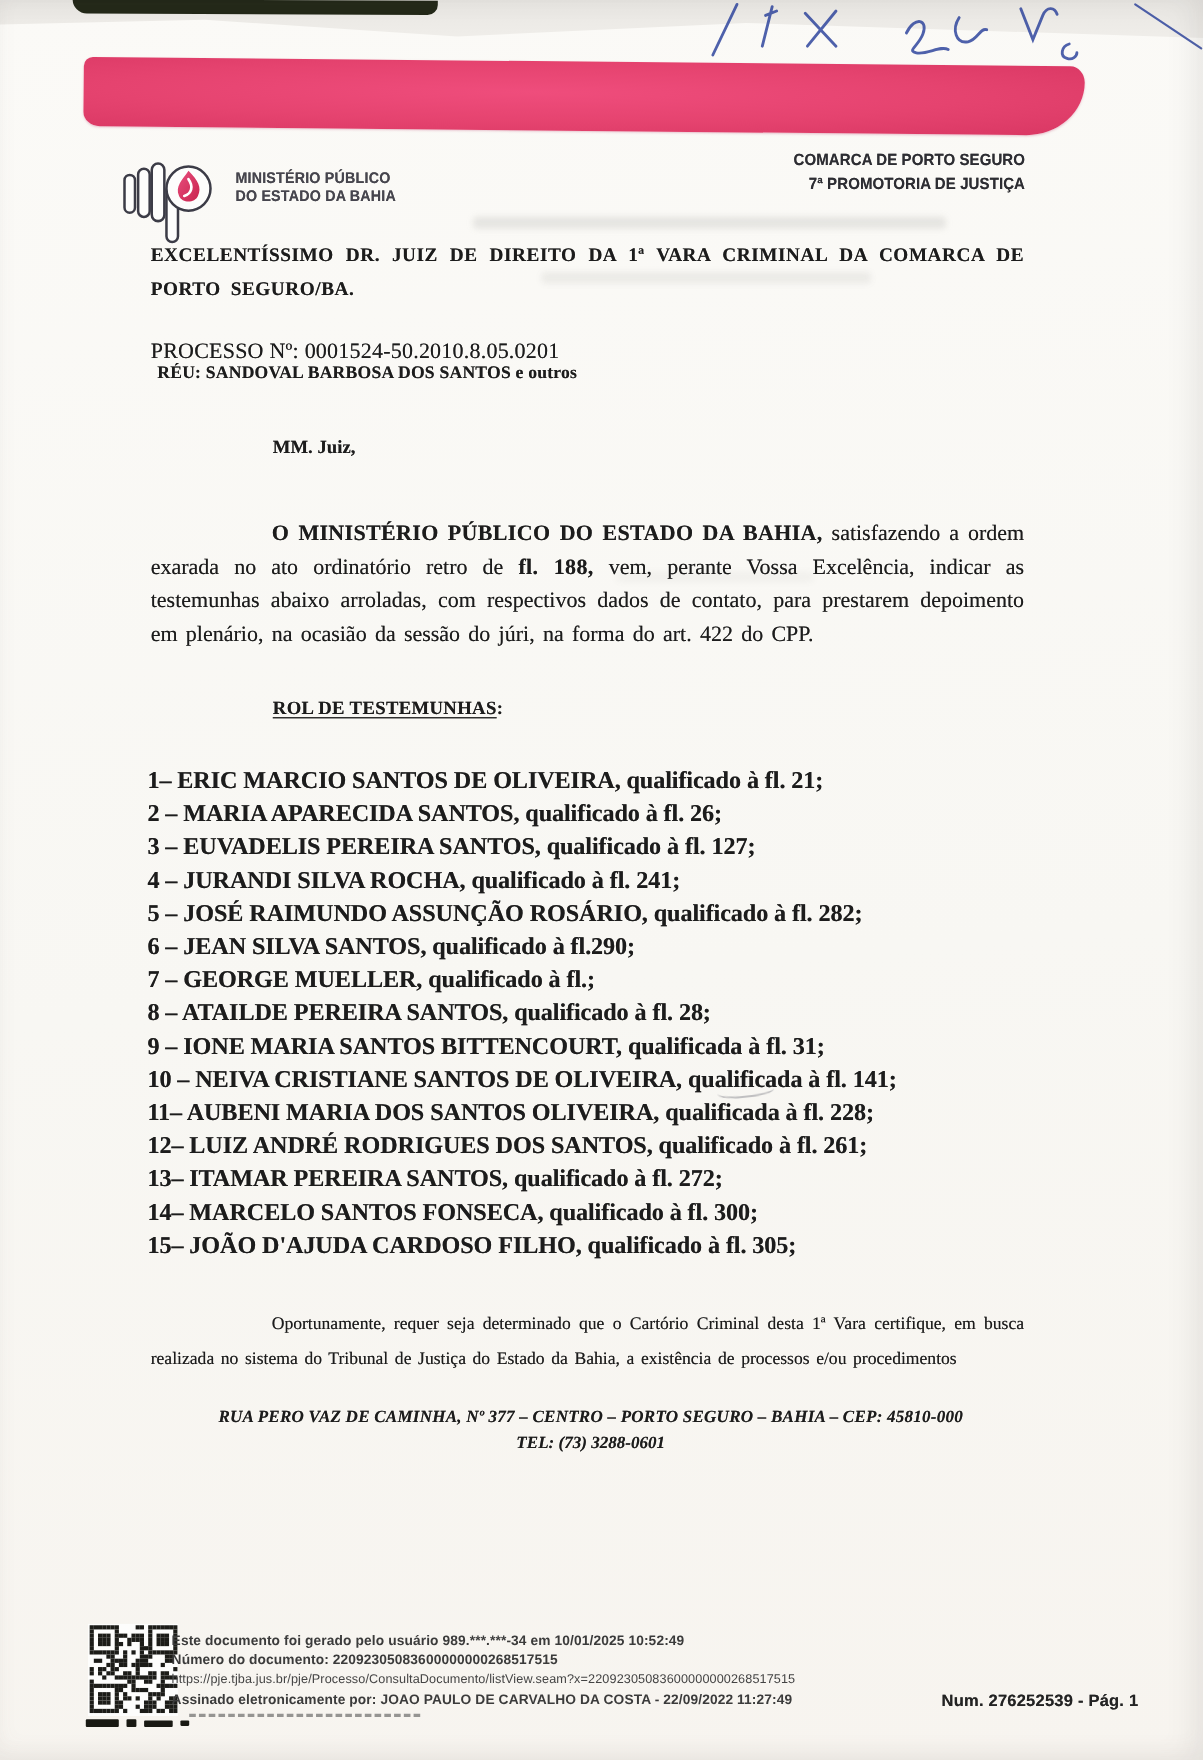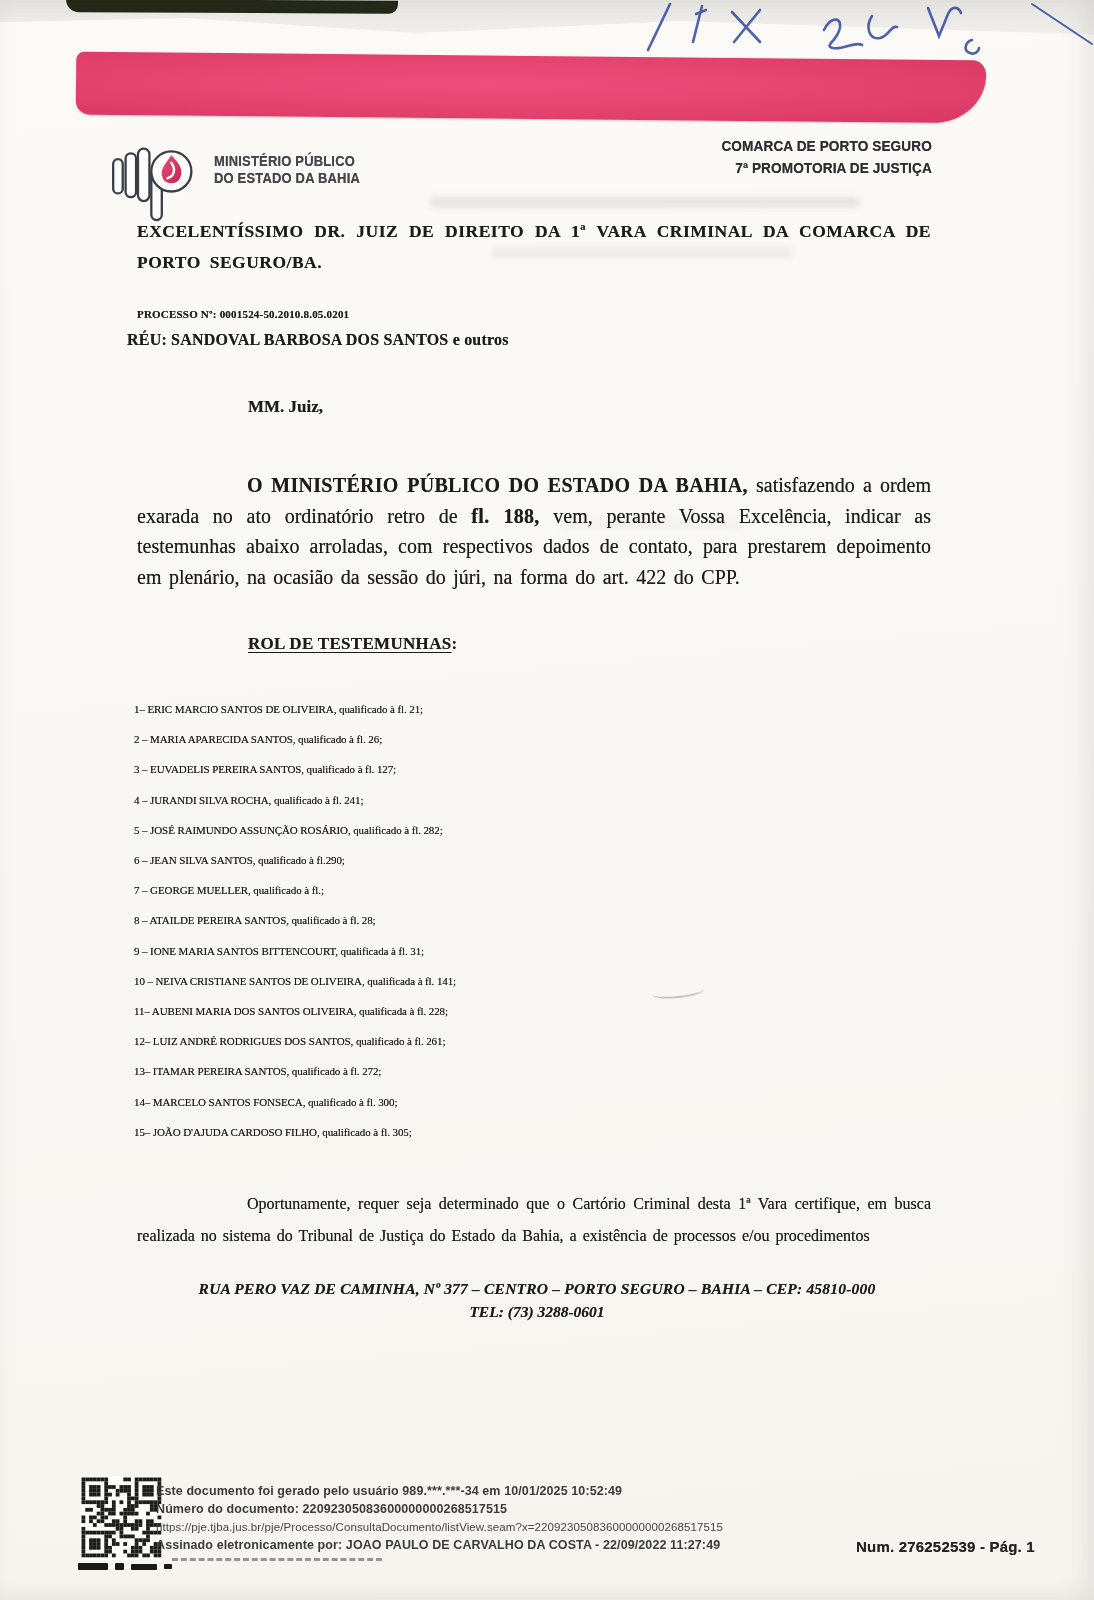--- a/index.html
+++ b/index.html
@@ -57,34 +57,34 @@
 
   
   .ghost{position:absolute;background:rgba(125,122,118,.16);filter:blur(3px);border-radius:4px;}
 
   
   .addressee{
     position:absolute;left:137px;top:216px;width:794px;
     font-size:17.5px;font-weight:bold;line-height:31px;
     letter-spacing:.5px;word-spacing:4px;text-align:justify;
   }
-  .processo{position:absolute;left:137px;top:308px;font-size:11px;font-weight:bold;letter-spacing:.2px;}
-  .reu{position:absolute;left:127px;top:331px;font-size:16px;font-weight:bold;letter-spacing:.2px;}
+  .processo{position:absolute;left:137px;top:308px;font-size:20px;font-weight:normal;letter-spacing:.2px;}
+  .reu{position:absolute;left:143px;top:331px;font-size:16px;font-weight:bold;letter-spacing:.2px;}
   .salutation{position:absolute;left:248px;top:397px;font-size:17px;font-weight:bold;}
   .intro{
     position:absolute;left:137px;top:470px;width:794px;margin:0;
     font-size:20px;line-height:30.5px;text-align:justify;text-indent:110px;
     word-spacing:2.5px;
   }
   .intro b{letter-spacing:.3px;}
   .rol-title{position:absolute;left:248px;top:634px;font-size:17px;font-weight:bold;letter-spacing:.3px;}
   .rol-title u{text-underline-offset:3px;}
   .witnesses{position:absolute;left:134px;top:694px;width:800px;}
   .witness-row{
-    font-size:11px;font-weight:normal;line-height:30.2px;
+    font-size:22px;font-weight:bold;line-height:30.2px;
     letter-spacing:-.1px;white-space:nowrap;
   }
   .closing{
     position:absolute;left:137px;top:1188px;width:794px;margin:0;
     font-size:16px;line-height:32px;text-align:justify;text-indent:110px;word-spacing:2px;
   }
   .footer-addr{
     position:absolute;left:137px;top:1280px;width:800px;text-align:center;
     font-size:15.5px;font-weight:bold;font-style:italic;letter-spacing:.2px;
   }

